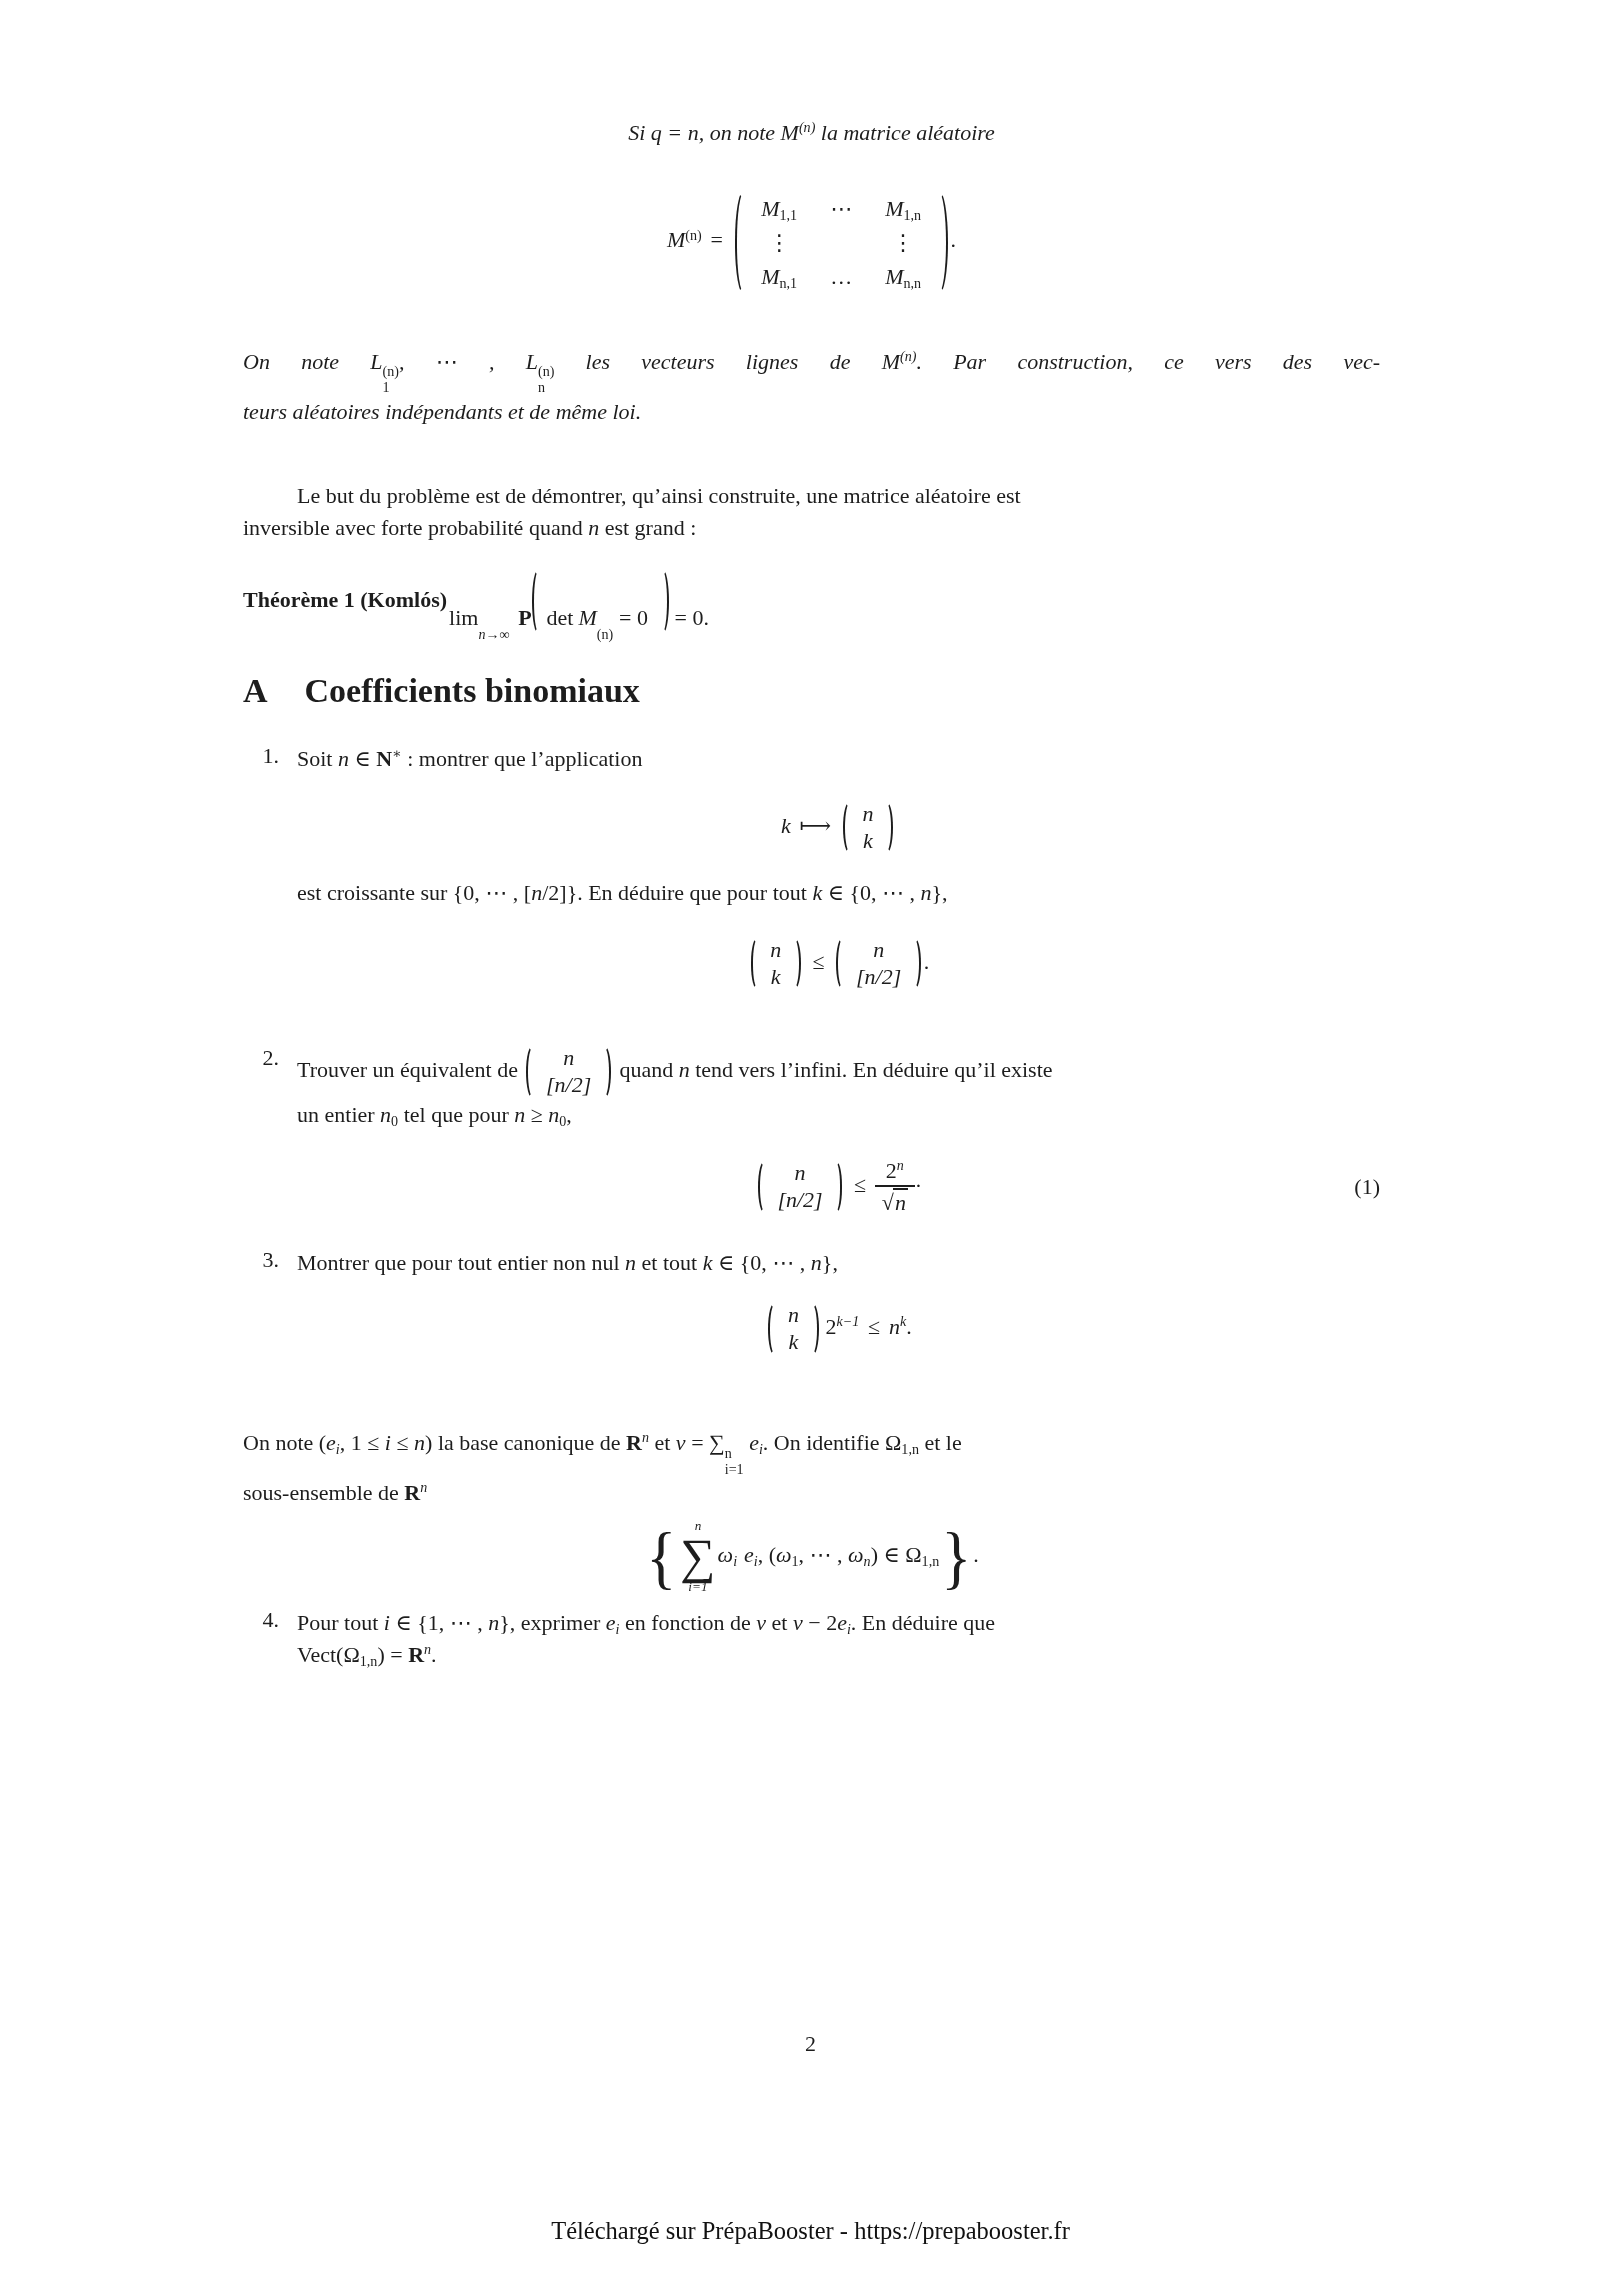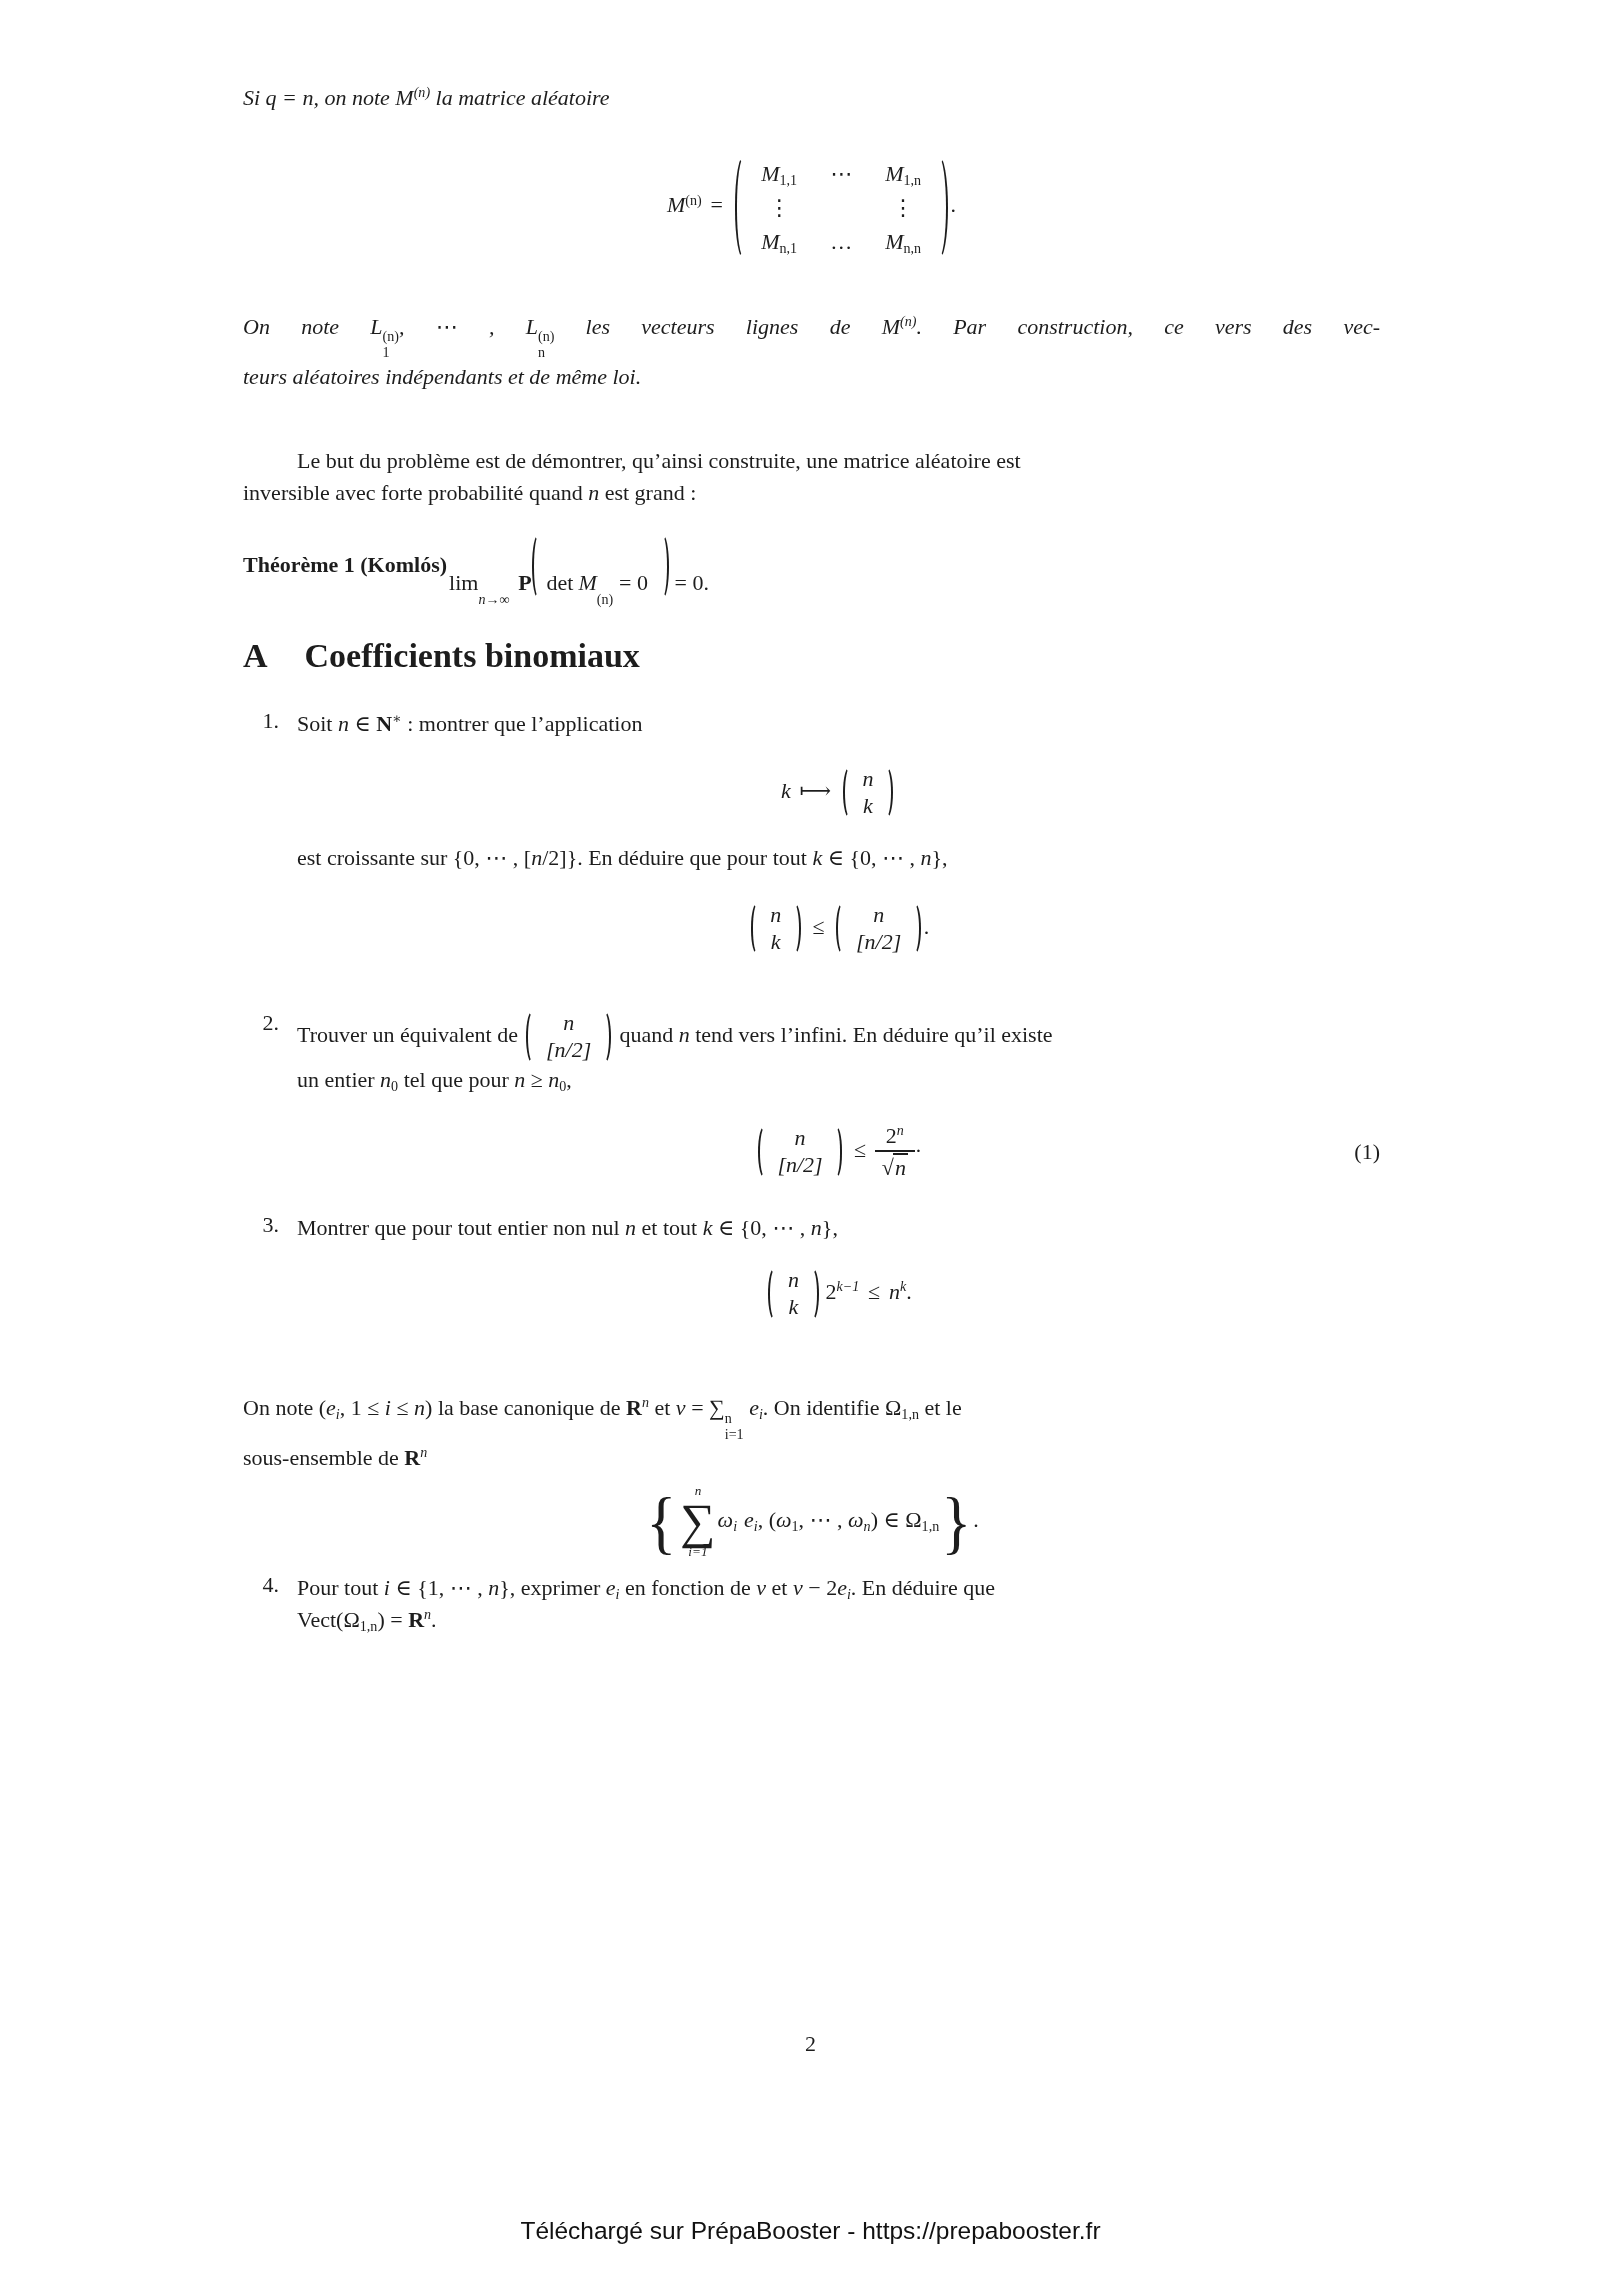--- a/index.html
+++ b/index.html
@@ -62,39 +62,39 @@
 
   h2 { margin:0; font-size:34px; line-height:43px; font-weight:bold; }
   h2 .gap { display:inline-block; width:37px; }
 
   .item { position:relative; padding-left:54px; }
   .item .num { position:absolute; left:19.6px; top:0; }
   .tag { position:absolute; right:0; top:50%; transform:translateY(-50%); }
 
   .pagenum { position:absolute; top:2031px; left:0; width:100%; text-align:center; }
   .footer { position:absolute; top:2217px; left:0; width:100%; text-align:center;
-            font-family:Liberation Sans, sans-serif; font-size:24.5px; color:#111; }
+            font-family:Liberation Serif, serif; font-size:24.5px; color:#111; }
 
   
   .m-matrix { margin:41px 0 51px; }
   .m-goal { margin-top:52px; }
   .m-theo { margin-top:25.5px; }
   .m-head { margin-top:35px; }
   .m-item1 { margin-top:31px; }
   .m-dispk { margin-top:25.5px; }
   .m-cont { margin-top:23px; }
   .m-dispb { margin-top:27.4px; }
   .m-item2 { margin-top:55px; }
   .m-disp1 { margin-top:25.5px; }
   .m-item3 { margin-top:29px; }
   .m-disp3 { margin-top:23.5px; }
   .m-basis { margin-top:71px; }
   .m-set { margin-top:9.8px; }
   .m-item4 { margin-top:11.8px; }
-  .pt { padding-top:82px; }
+  .pt { padding-top:117px;text-align:center; }
 </style>
 </head>
 <body>
 
 <div class="page">
   <div class="content">
 
     <p class="pt"><span class="it">Si q = n, on note M</span><sup class="it">(n)</sup><span class="it"> la matrice aléatoire</span></p>
 
     <div class="disp m-matrix">

